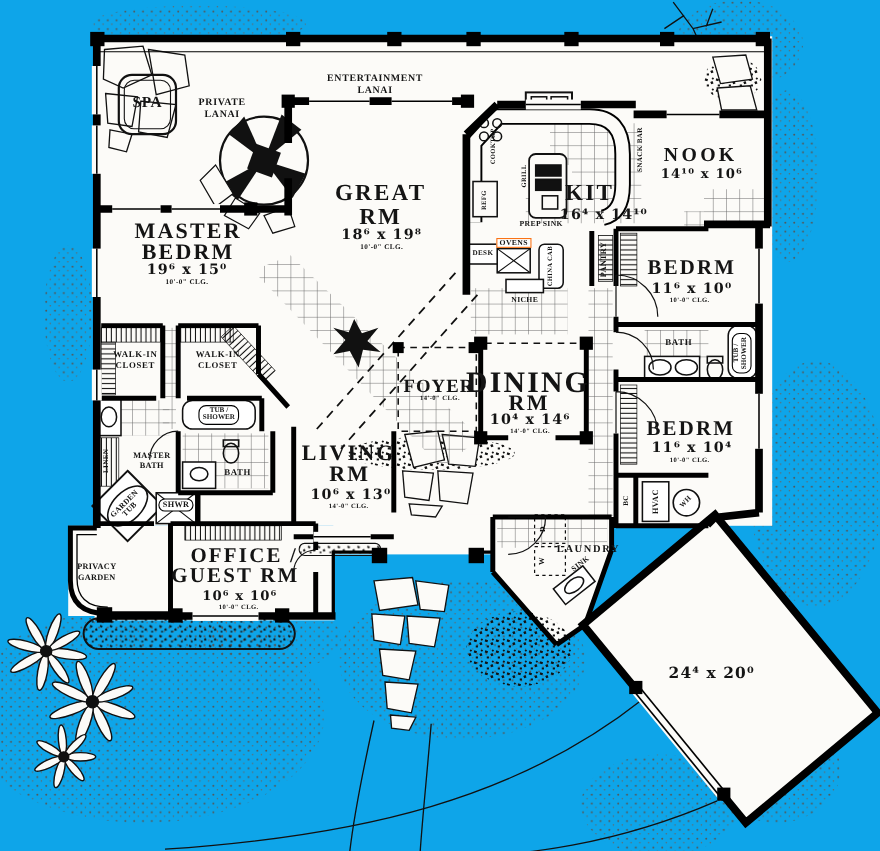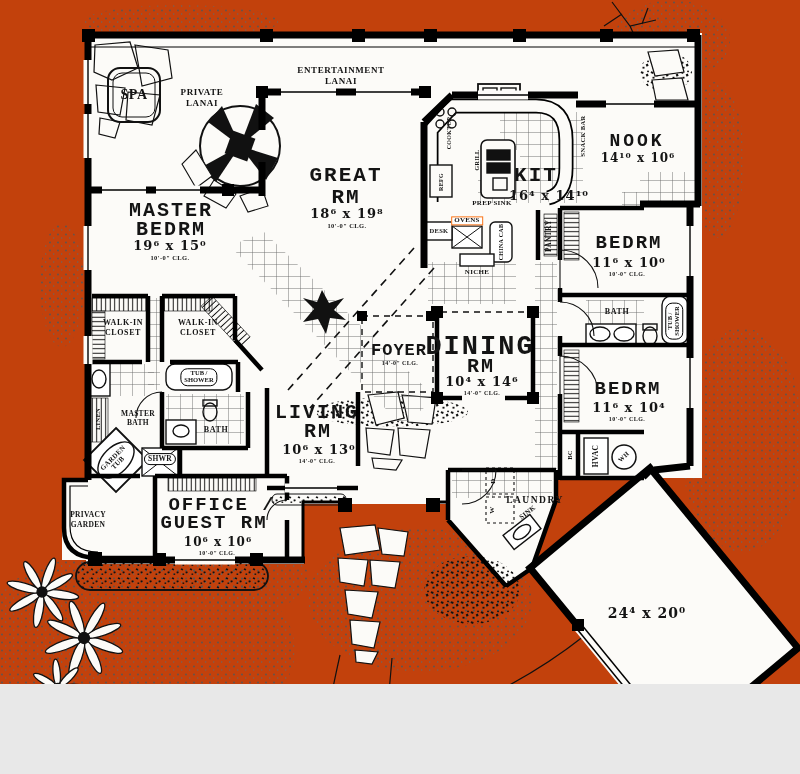--- a/index.html
+++ b/index.html
@@ -1,22 +1,22 @@
 <!DOCTYPE html>
 <html><head>
 <meta charset="utf-8">
 <title>Floor Plan</title>
 <style>
   html,body{margin:0;padding:0;background:#e8e8e8;}
-  #plan{position:relative;width:800px;height:684px;background:#c2410c;overflow:hidden;
+  #plan{position:relative;width:800px;height:774px;background:#0ea5e9;overflow:hidden;
         font-family:"Liberation Serif",serif;color:#111;}
   #plan svg{position:absolute;left:0;top:0;}
   .lbl{position:absolute;transform:translate(-50%,-50%);white-space:nowrap;line-height:1.04;
        font-weight:700;color:#141414;text-align:center;}
-  .rm{font-family:Liberation Mono, monospace;letter-spacing:2px;}
+  .rm{font-family:Liberation Serif, serif;letter-spacing:2px;}
   .dim{font-family:"DejaVu Serif",serif;font-size:13px;letter-spacing:1px;}
   .clg{font-size:6.5px;letter-spacing:.4px;}
   .sm{font-size:8px;letter-spacing:.6px;}
   .tin{font-size:6.5px;letter-spacing:.3px;}
   .vert{transform:translate(-50%,-50%) rotate(-90deg);}
   .rot45{transform:translate(-50%,-50%) rotate(-45deg);}
   .rot38n{transform:translate(-50%,-50%) rotate(-38deg);}
   .box{border:1px solid #f97316;background:#fff;padding:0 2px;}
   .rbox{border:1.2px solid #000;background:#fff;padding:1px 3px;border-radius:7px;}
 </style>

